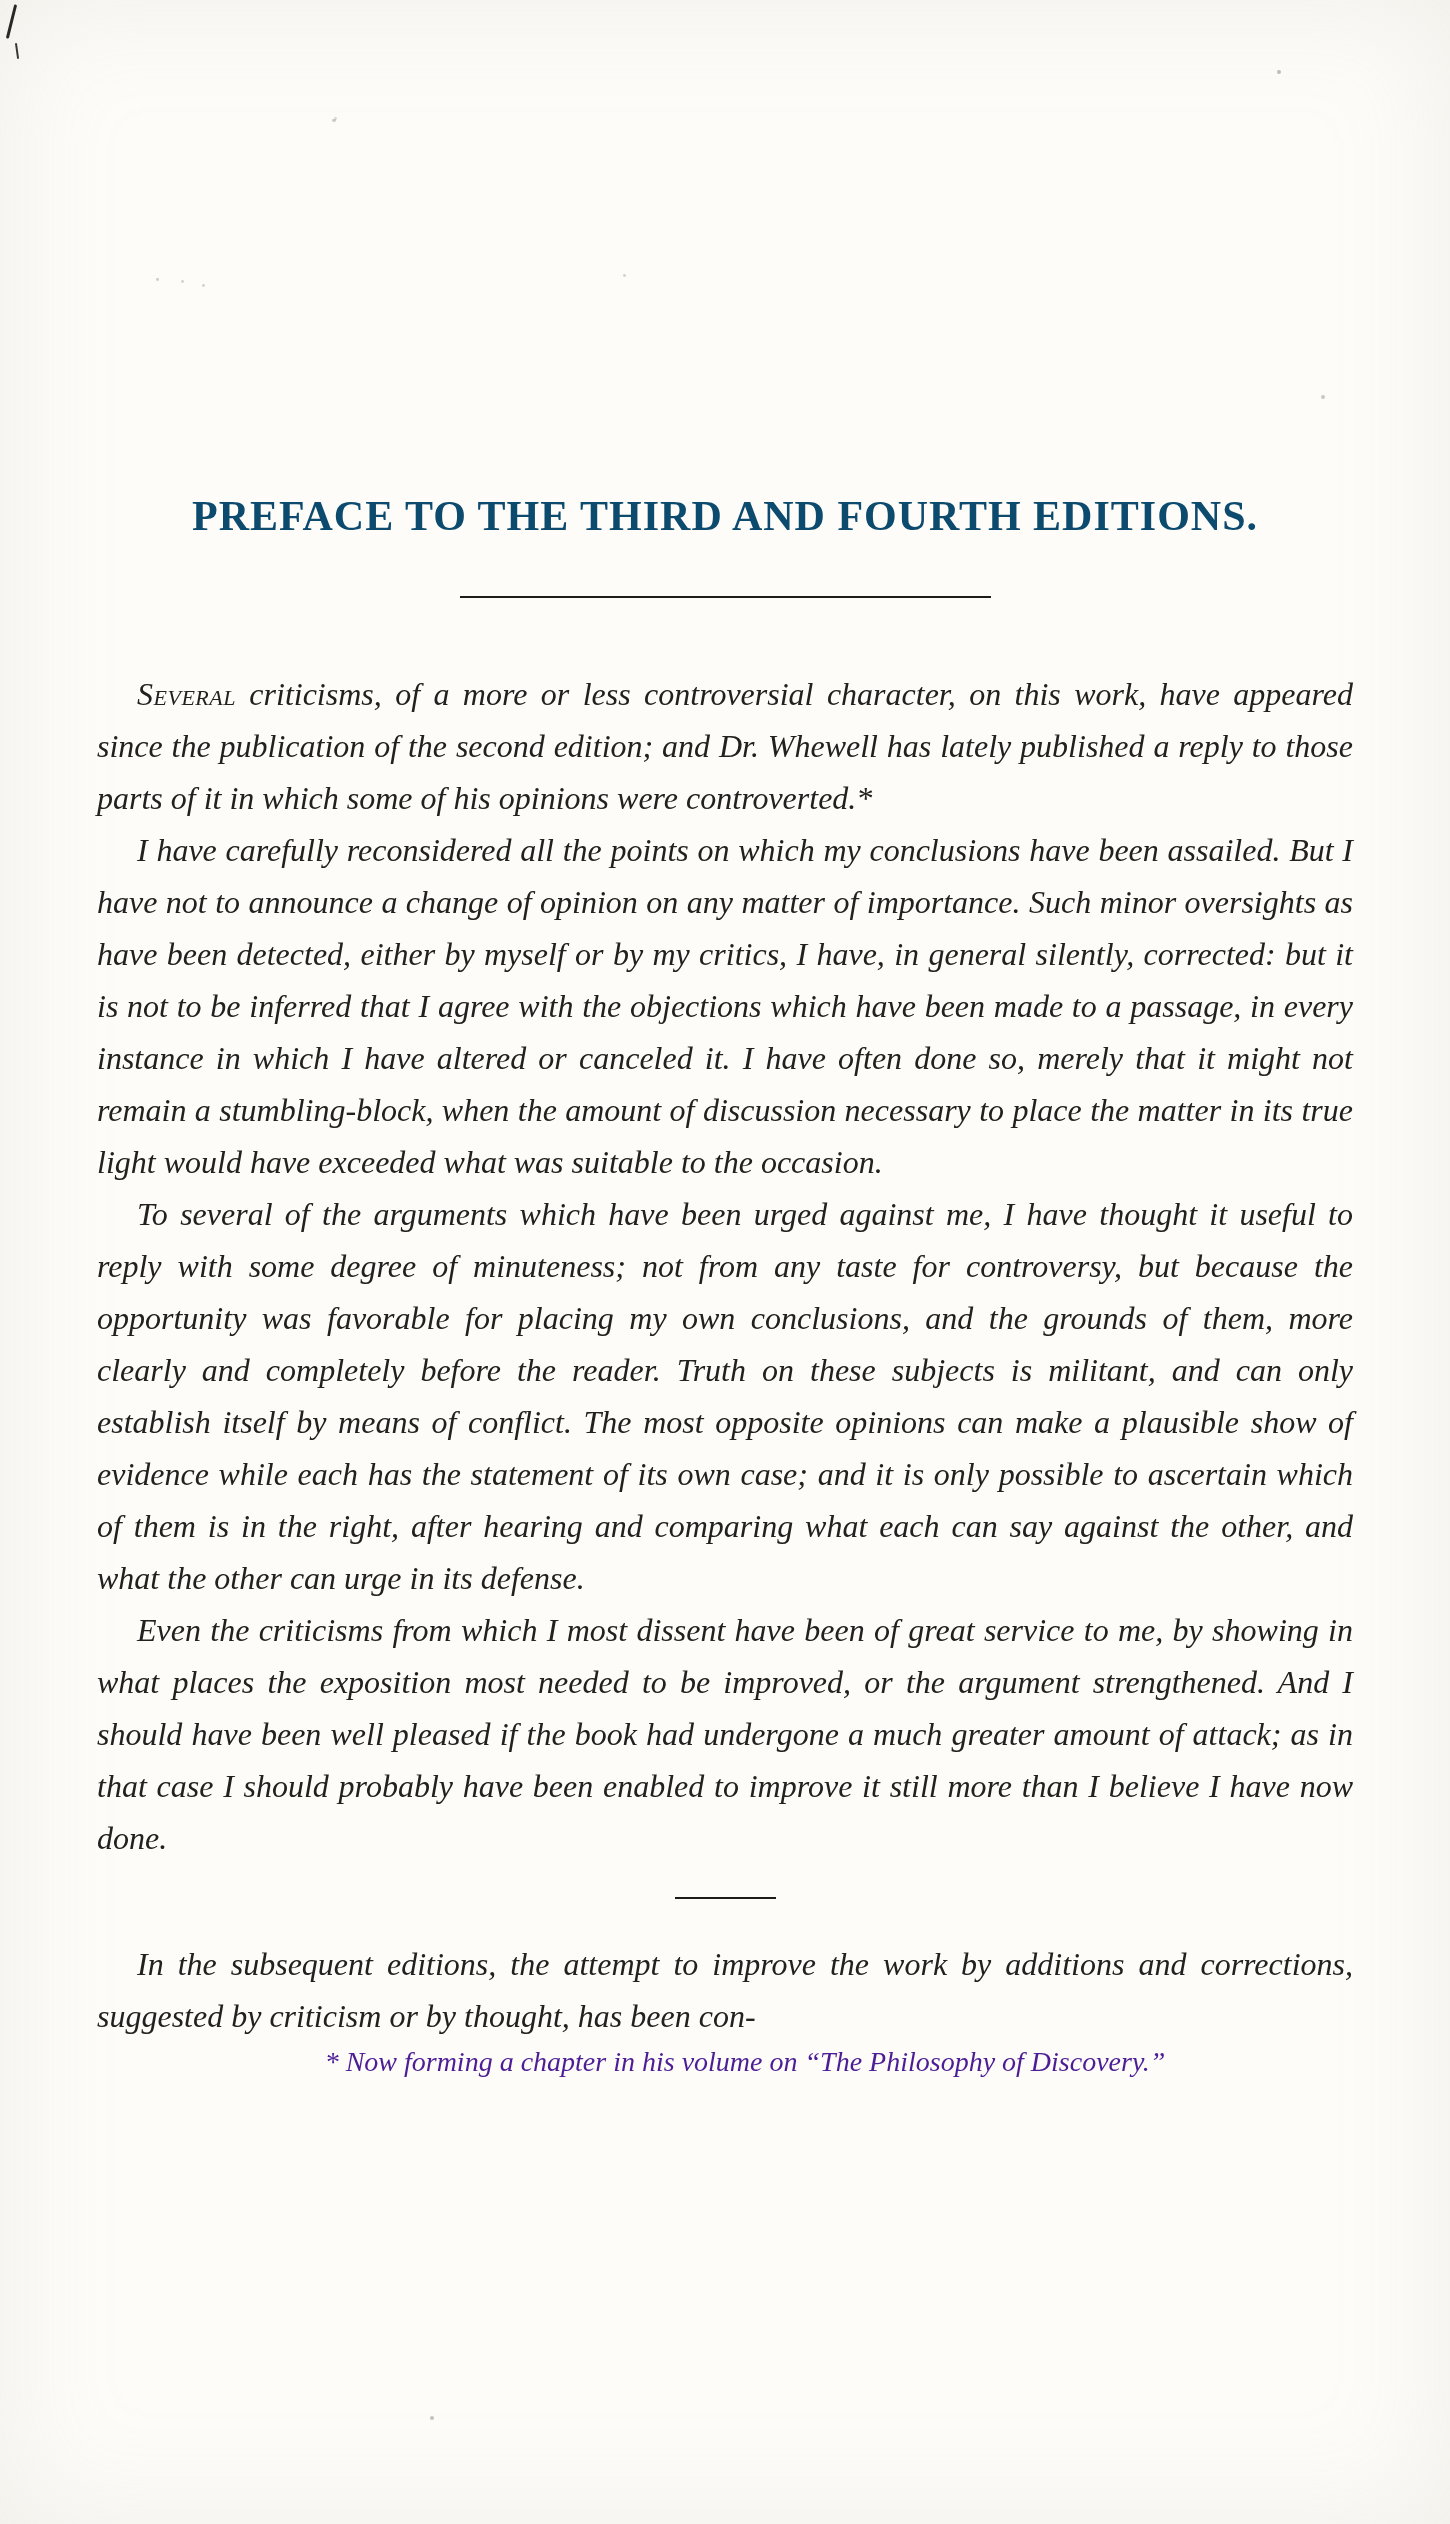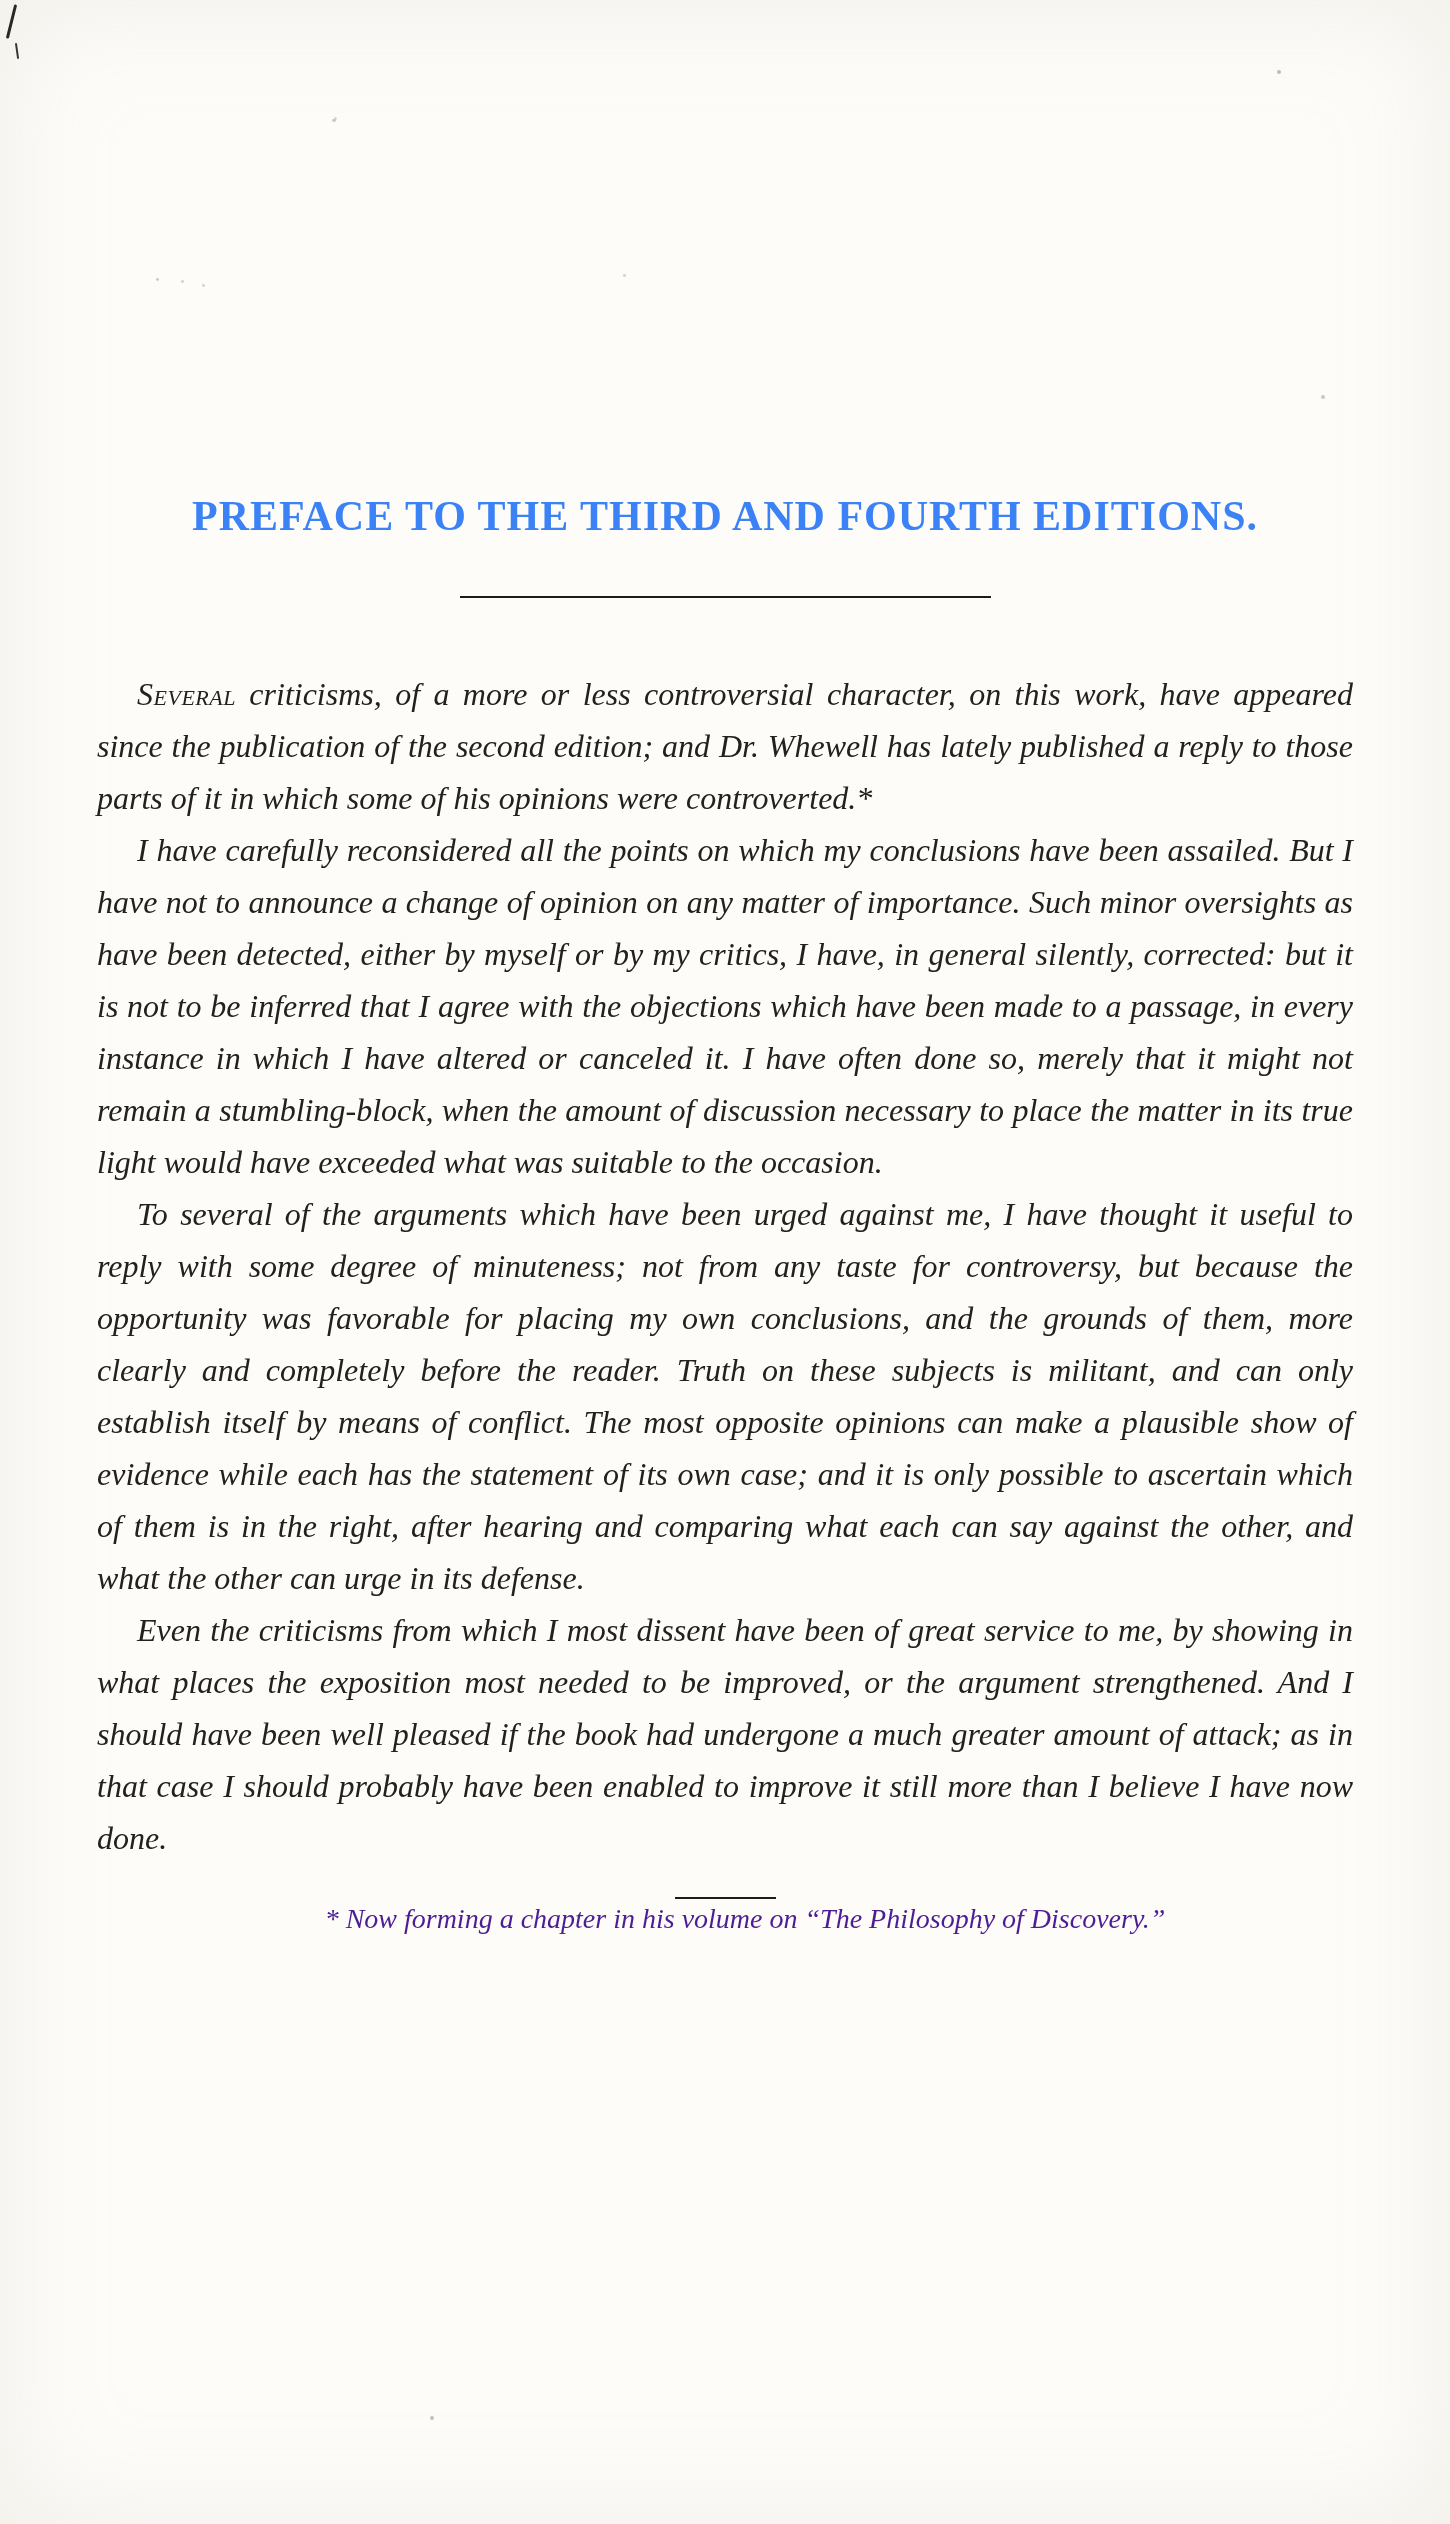--- a/index.html
+++ b/index.html
@@ -22,21 +22,21 @@
     margin: 0 97px;
     padding-top: 492px;
   }
   .title {
     margin: 0;
     font-size: 42px;
     font-weight: bold;
     letter-spacing: 1px;
     text-align: center;
     white-space: nowrap;
-    color: #3b82f6;
+    color: #0c4a6e;
   }
   .title-rule {
     width: 531px;
     height: 1.9px;
     background: #1e1c1a;
     margin: 56px auto 0 auto;
   }
   .body-text {
     margin-top: 70px;
     font-size: 32px;
@@ -130,19 +130,20 @@
       <p><span class="lead-word">Several</span><span> criticisms, of a more or less controversial character, on this work, have appeared since the publication of the second edition; and Dr. Whewell has lately published a reply to those parts of it in which some of his opinions were controverted.*</span></p>
 
       <p>I have carefully reconsidered all the points on which my conclusions have been assailed.  But I have not to announce a change of opinion on any matter of importance.  Such minor oversights as have been detected, either by myself or by my critics, I have, in general silently, corrected: but it is not to be inferred that I agree with the objections which have been made to a passage, in every instance in which I have altered or canceled it.  I have often done so, merely that it might not remain a stumbling-block, when the amount of discussion necessary to place the matter in its true light would have exceeded what was suitable to the occasion.</p>
 
       <p>To several of the arguments which have been urged against me, I have thought it useful to reply with some degree of minuteness; not from any taste for controversy, but because the opportunity was favorable for placing my own conclusions, and the grounds of them, more clearly and completely before the reader.  Truth on these subjects is militant, and can only establish itself by means of conflict.  The most opposite opinions can make a plausible show of evidence while each has the statement of its own case; and it is only possible to ascertain which of them is in the right, after hearing and comparing what each can say against the other, and what the other can urge in its defense.</p>
 
       <p>Even the criticisms from which I most dissent have been of great service to me, by showing in what places the exposition most needed to be improved, or the argument strengthened.  And I should have been well pleased if the book had undergone a much greater amount of attack; as in that case I should probably have been enabled to improve it still more than I believe I have now done.</p>
 
       <div class="section-rule"></div>
 
+      <p class="closing-paragraph">In the subsequent editions, the attempt to improve the work by additions and corrections, suggested by criticism or by thought, has been con-</p>
 
       <p class="footnote">* Now forming a chapter in his volume on “The Philosophy of Discovery.”</p>
 
     </div>
   </div>
 </div>
 
 
 </body></html>

